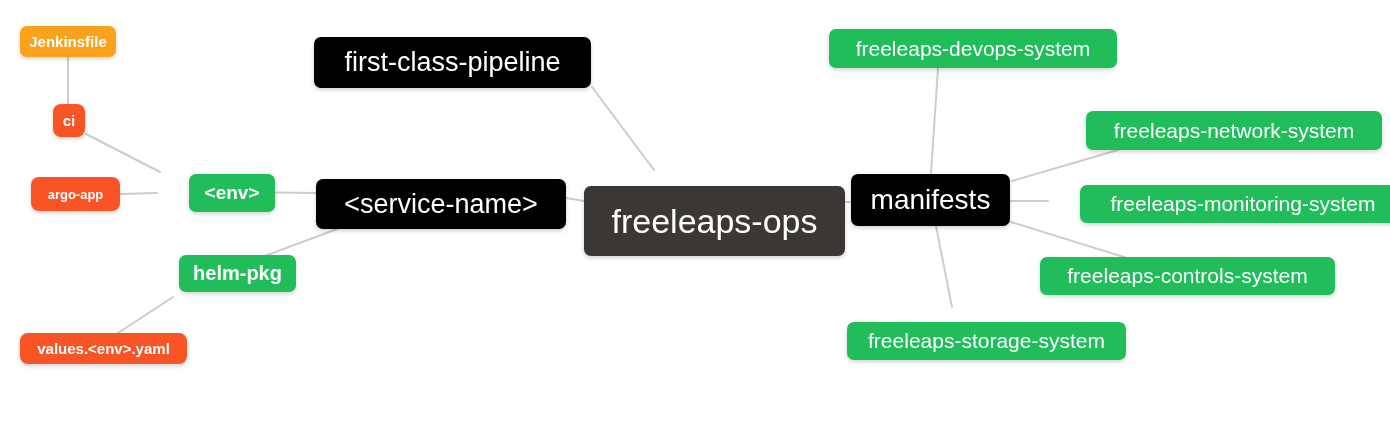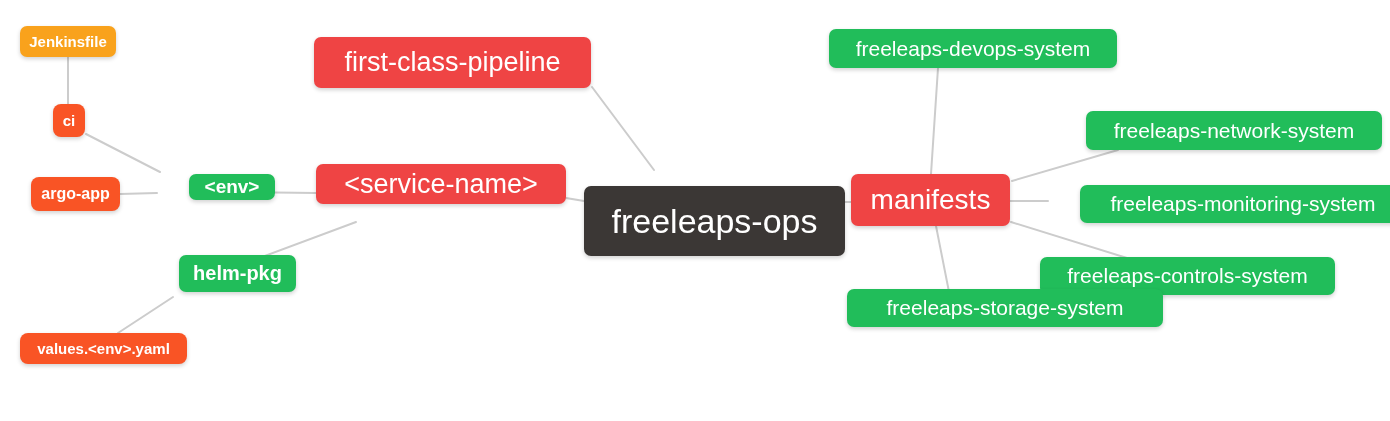--- a/index.html
+++ b/index.html
@@ -35,21 +35,21 @@
     box-shadow: 0 2px 4px rgba(0,0,0,0.18);
     white-space: nowrap;
     cursor: pointer;
     box-sizing: border-box;
     font-weight: 400;
   }
   .bold { font-weight: 700; }
   .c-orange { background: #F9A21C; }
   .c-red    { background: #F95425; border-radius: 8px; }
   .c-green  { background: #21BD5A; margin-left: 32px; }
-  .c-blue   { background: #ef4444; }
+  .c-blue   { background: #000000; }
   .c-dark   { background: #3B3735; }
 </style>
 </head>
 <body>
 
 <div class="canvas">
 
   <svg class="edges" viewBox="0 0 1390 421" xmlns="http://www.w3.org/2000/svg">
     <line class="edge" x1="68" y1="57" x2="68" y2="104"></line>
     <line class="edge" x1="86" y1="134" x2="160" y2="172"></line>
@@ -64,39 +64,39 @@
     <line class="edge" x1="1012" y1="181" x2="1118" y2="150"></line>
     <line class="edge" x1="1010" y1="201" x2="1048" y2="201"></line>
     <line class="edge" x1="1011" y1="222" x2="1127" y2="258"></line>
     <line class="edge" x1="936" y1="226" x2="952" y2="307"></line>
   </svg>
 
   <div class="node c-orange bold" style="left:20px; top:26px; width:96px; height:31px; font-size:15px;">Jenkinsfile</div>
 
   <div class="node c-red bold" style="left:53px; top:104px; width:32px; height:33px; font-size:15px;">ci</div>
 
-  <div class="node c-red bold" style="left:31px; top:177px; width:89px; height:34px; font-size:16px;">argo-app</div>
+  <div class="node c-red bold" style="left:31px; top:177px; width:89px; height:34px; font-size:13px;">argo-app</div>
 
-  <div class="node c-green bold" style="left:157px; top:174px; width:86px; height:26px; font-size:19px;">&lt;env&gt;</div>
+  <div class="node c-green bold" style="left:157px; top:174px; width:86px; height:38px; font-size:19px;">&lt;env&gt;</div>
 
   <div class="node c-green bold" style="left:147px; top:255px; width:117px; height:37px; font-size:20px;">helm-pkg</div>
 
   <div class="node c-red bold" style="left:20px; top:333px; width:167px; height:31px; font-size:15px;">values.&lt;env&gt;.yaml</div>
 
   <div class="node c-blue" style="left:314px; top:37px; width:277px; height:51px; font-size:27px;">first-class-pipeline</div>
 
-  <div class="node c-blue" style="left:316px; top:164px; width:250px; height:40px; font-size:27px;">&lt;service-name&gt;</div>
+  <div class="node c-blue" style="left:316px; top:179px; width:250px; height:50px; font-size:27px;">&lt;service-name&gt;</div>
 
   <div class="node c-dark" style="left:584px; top:170px; width:261px; height:70px; font-size:34px;margin-top:16px;">freeleaps-ops</div>
 
   <div class="node c-blue" style="left:851px; top:174px; width:159px; height:52px; font-size:28px;">manifests</div>
 
   <div class="node c-green" style="left:797px; top:29px; width:288px; height:39px; font-size:21px;">freeleaps-devops-system</div>
 
   <div class="node c-green" style="left:1054px; top:111px; width:296px; height:39px; font-size:21px;">freeleaps-network-system</div>
 
   <div class="node c-green" style="left:1048px; top:185px; width:326px; height:38px; font-size:21px;">freeleaps-monitoring-system</div>
 
   <div class="node c-green" style="left:1008px; top:257px; width:295px; height:38px; font-size:21px;">freeleaps-controls-system</div>
 
-  <div class="node c-green" style="left:815px; top:289px; width:316px; height:38px; font-size:21px;">freeleaps-storage-system</div>
+  <div class="node c-green" style="left:815px; top:322px; width:279px; height:38px; font-size:21px;">freeleaps-storage-system</div>
 
 </div>
 
 </body></html>

